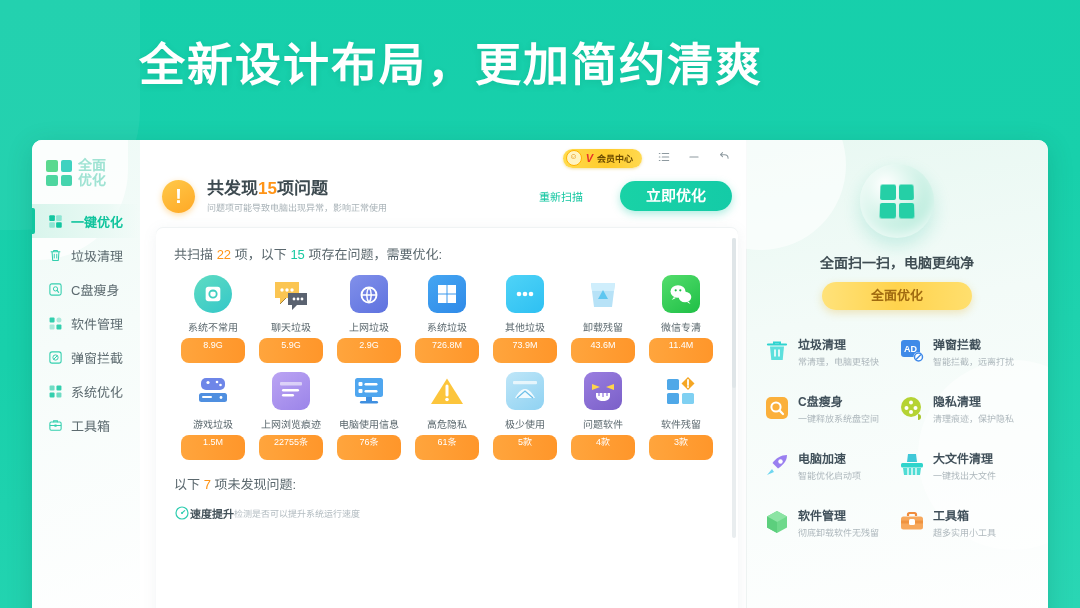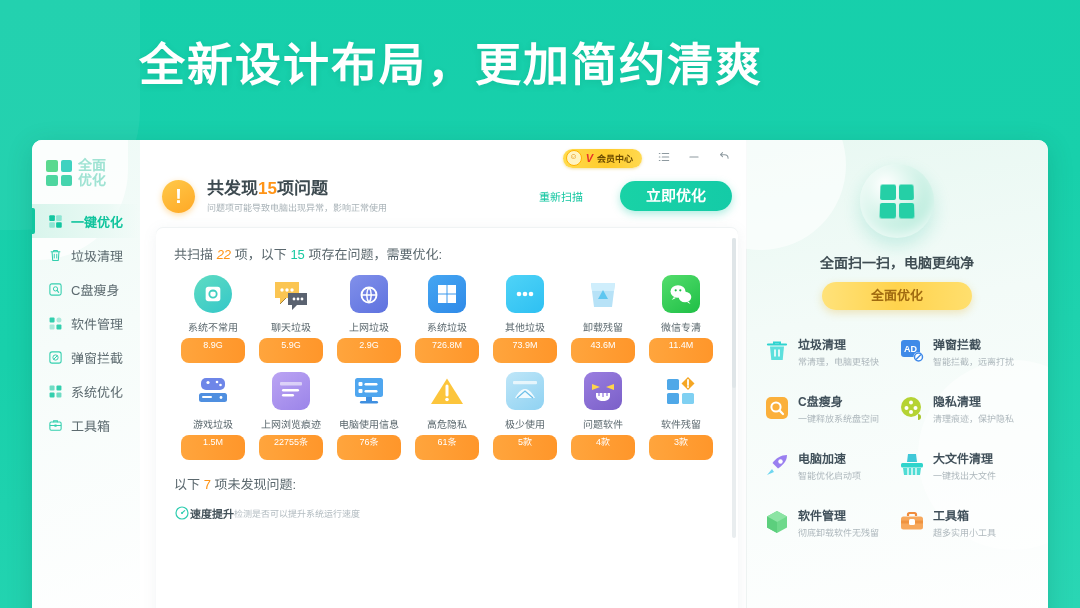--- a/index.html
+++ b/index.html
@@ -84,21 +84,21 @@
     box-shadow:0 3px 8px rgba(20,200,165,.35);}
 
   .card{
     position:absolute;left:16px;right:8px;top:88px;bottom:0;
     background:#fff;border-radius:7px 7px 0 0;
     box-shadow:0 -1px 0 #f0f3f4,0 2px 14px rgba(120,140,150,.10);
     overflow:hidden;
   }
   .card-inner{position:absolute;left:0;right:0;top:0;bottom:0;padding:16px 18px 0 18px;}
   .summary{font-size:13px;color:#5b686e;margin-bottom:12px;}
-  .summary .o{color:#ff9417;font-style:italic;}
+  .summary .o{color:#ff9417;}
   .summary .g{color:#19c9a2;}
 
   .grid{display:grid;grid-template-columns:repeat(7,1fr);row-gap:9px;}
   .tile{display:flex;flex-direction:column;align-items:center;cursor:pointer;}
   .tile-ico{width:38px;height:38px;border-radius:9px;display:flex;align-items:center;
     justify-content:center;overflow:hidden;}
   .tile-ico.round{border-radius:50%;}
   .tile-name{font-size:10px;color:#5b686e;margin-top:6px;white-space:nowrap;}
   .tile-val{margin-top:4px;min-width:46px;height:25px;line-height:15px;padding:0 9px;
     border-radius:8px;background:linear-gradient(90deg,#ffa53d 0%,#ff962a 100%);

